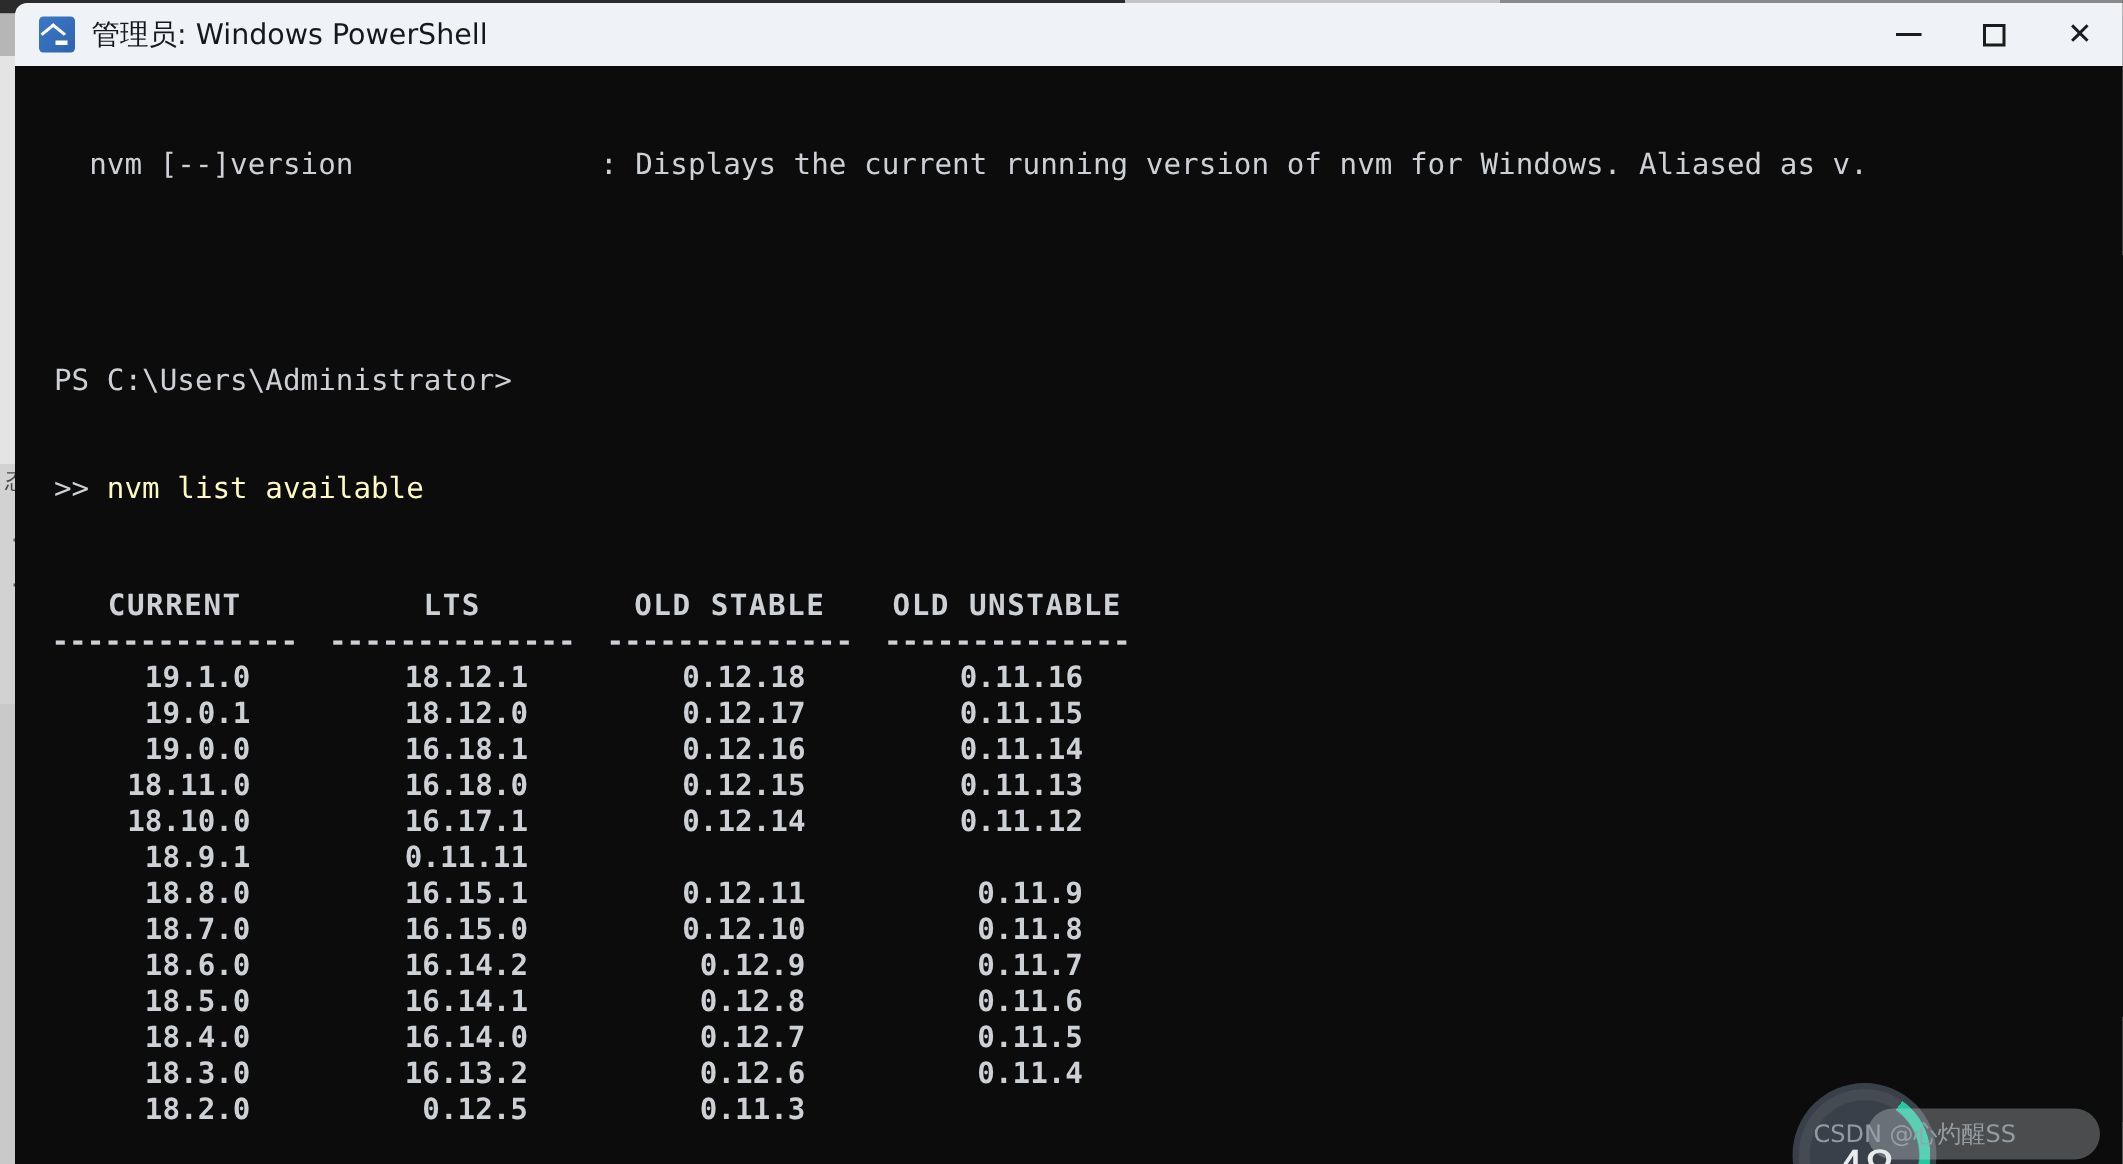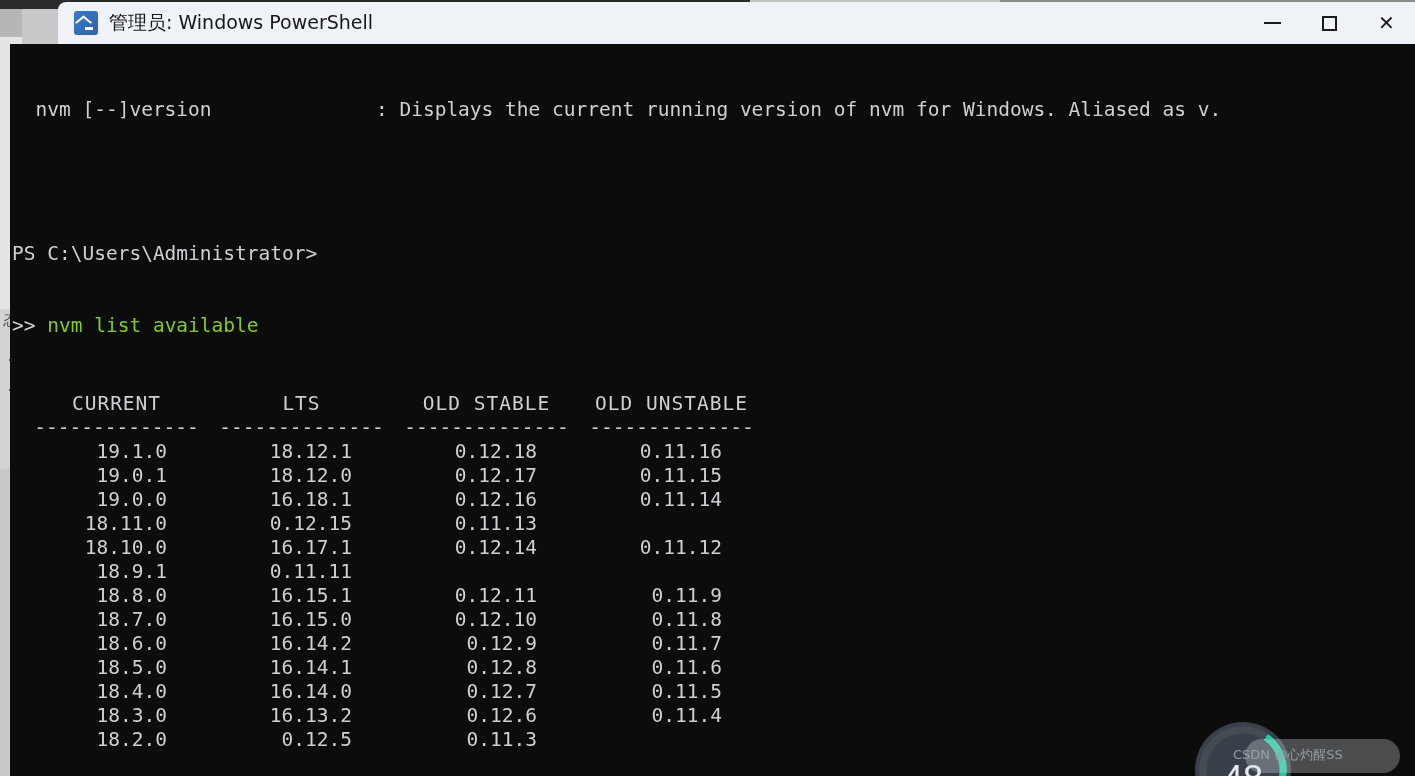--- a/index.html
+++ b/index.html
@@ -68,43 +68,42 @@
     -webkit-mask:radial-gradient(circle, transparent 36px, #000 37px);
             mask:radial-gradient(circle, transparent 36px, #000 37px);
   }
   .gauge-num {
     position:absolute; left:0; top:36px; width:96px;
     text-align:center; color:#e8ecef;
     font-size:36px; font-family:"Liberation Sans", sans-serif;
   }
   .watermark {
     position:absolute; left:1209px; top:746px;
-    color:#9aa3ab; font-size:13px;
+    color:#9aa3ab; font-size:16px;
     font-family:"DejaVu Sans", sans-serif;
     white-space:nowrap;
     opacity:.92;
-    margin-left:24px;
   }
   .wm-pill {
     position:absolute; left:1245px; top:739px;
     width:155px; height:34px; border-radius:17px;
     background:rgba(220,225,230,0.30);
   }
 
   
   #ps-window {
     position:absolute; left:10px; top:2px;
     width:1405px; height:774px;
   }
   .titlebar {
     position:relative;
     height:42px;
     background:#eff2f7;
     border-top-left-radius:8px;
-    display:flex; align-items:center;margin-left:48px;
+    display:flex; align-items:center;
   }
   .ps-icon {
     width:24px; height:24px; margin-left:16px;
     background:linear-gradient(135deg,#3b78c8 0%,#2f63ad 100%);
     border-radius:3px;
     position:relative; flex:none;
   }
   .ps-icon::before {
     content:""; position:absolute; left:4px; top:6px;
     width:9px; height:9px;
@@ -144,32 +143,32 @@
   }
   .term-inner {
     font-family:"DejaVu Sans Mono", monospace;
     font-size:19.5px;
     line-height:24px;
     color:#cdd0d4;
     white-space:pre;
     padding-left:2px;
     letter-spacing:0px;
   }
-  .line { white-space:pre; height:24px; }
+  .line { white-space:pre; height:24px;margin-left:24px; }
   .gap { height:24px; }
-  .ylw { color:#84cc16; }
+  .ylw { color:#fef9c3; }
 
   
   .nvm-table {
     position:relative;
     margin-top:6px;
     width:740px;
     margin-left:14px;
   }
-  .tbl-row { display:flex; height:24px; }
+  .tbl-row { display:flex; height:24px;font-weight:bold; }
   .tbl-cell {
     width:185px;
     text-align:right;
     padding-right:42px;
     font-family:"DejaVu Sans Mono", monospace;
     font-size:19.5px;
     line-height:24px;
     color:#cdd0d4;
     white-space:pre;
   }
@@ -272,20 +271,21 @@
             <div class="tbl-cell">0.11.15</div>
           </div>
           <div class="tbl-row">
             <div class="tbl-cell">19.0.0</div>
             <div class="tbl-cell">16.18.1</div>
             <div class="tbl-cell">0.12.16</div>
             <div class="tbl-cell">0.11.14</div>
           </div>
           <div class="tbl-row">
             <div class="tbl-cell">18.11.0</div>
+            <div class="tbl-cell">16.18.0</div>
             <div class="tbl-cell">0.12.15</div>
             <div class="tbl-cell">0.11.13</div>
           </div>
           <div class="tbl-row">
             <div class="tbl-cell">18.10.0</div>
             <div class="tbl-cell">16.17.1</div>
             <div class="tbl-cell">0.12.14</div>
             <div class="tbl-cell">0.11.12</div>
           </div>
           <div class="tbl-row">

